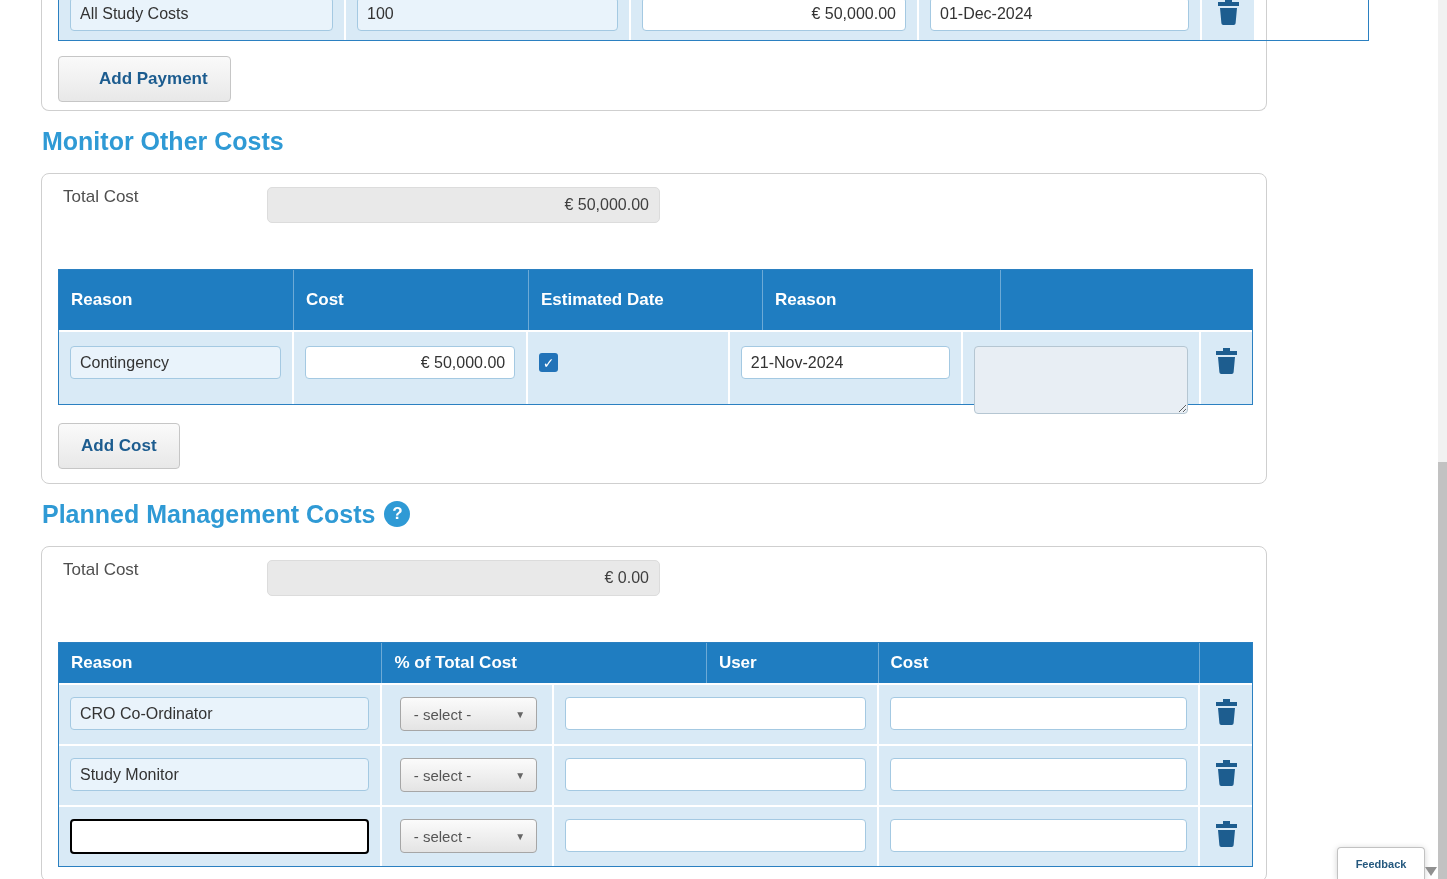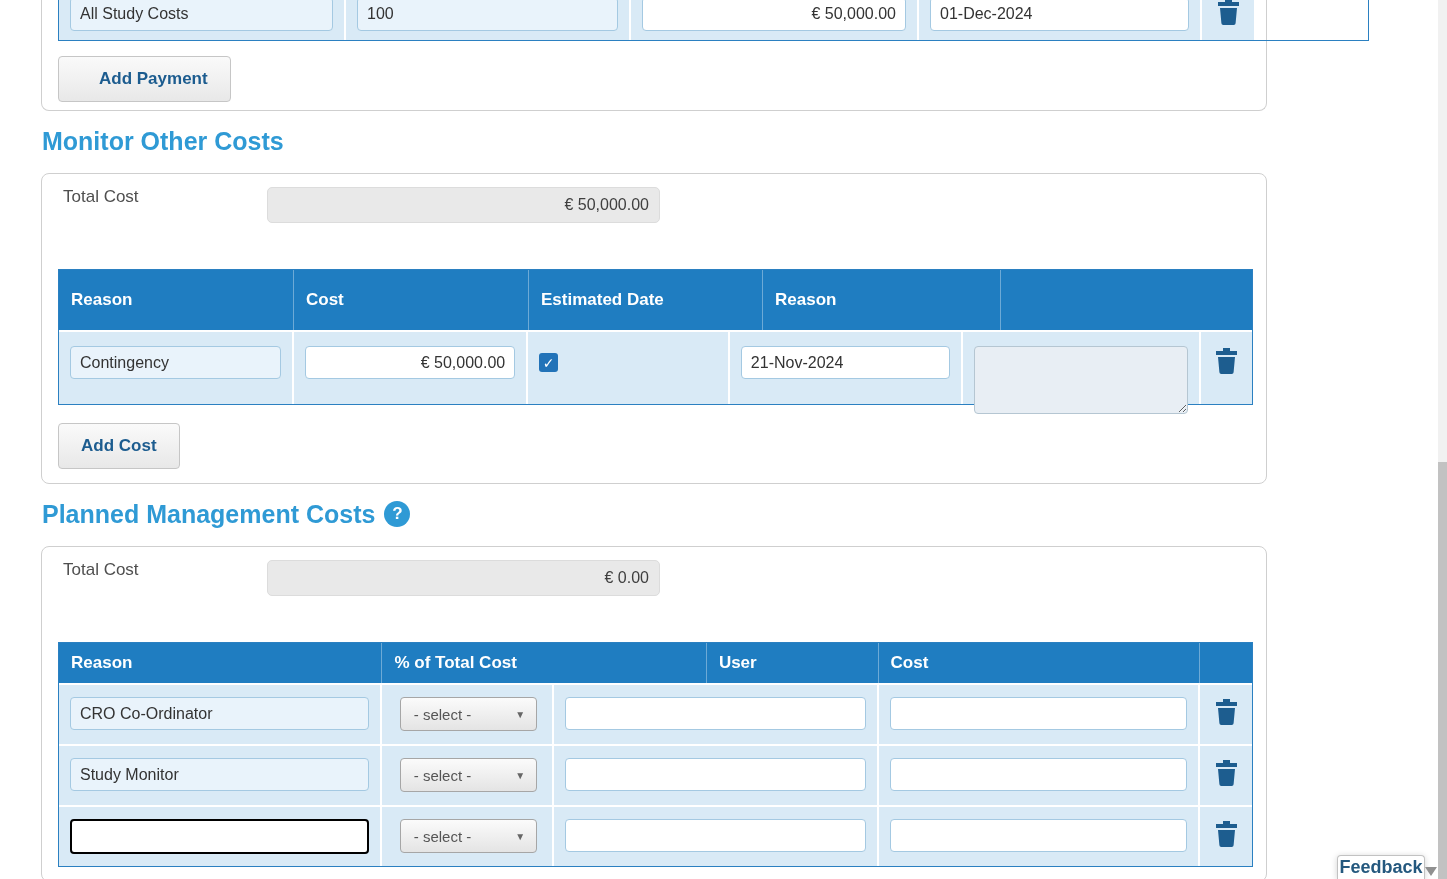--- a/index.html
+++ b/index.html
@@ -54,21 +54,21 @@
   .trash { background: none; border: none; cursor: pointer; display: block; margin: 0 auto; padding: 2px; }
 
   .add-btn { display: block; margin: 18px 0 0 1px; padding: 0 22px; height: 46px; font-size: 17px; font-weight: 700; color: #1c5c8f; background: linear-gradient(#fafafa, #e8e8e8); border: 1px solid #c6c6c6; border-radius: 4px; cursor: pointer; }
   .panel-top .add-btn { margin-top: 15px; padding-left: 40px; }
 
   .clip { overflow: hidden; height: 41px; margin-left: 1px; width: 1311px; border-left: 1px solid #2b80c1; border-right: 1px solid #2b80c1; border-bottom: 1px solid #2b80c1; }
   .prow { display: flex; margin-top: -13px; }
   .prow .tcell { padding: 10px 11px; height: 54px; }
   .prow .inp { height: 34px; }
 
-  .feedback-btn { position: fixed; right: 22px; bottom: 0; height: 24px; width: 88px; display: flex; align-items: center; justify-content: center; background: #fff; border: 1px solid #c2c2c2; border-bottom: none; border-radius: 4px 4px 0 0; font-size: 18px; font-weight: 700; color: #24587e; box-shadow: 0 1px 6px rgba(0,0,0,.18); cursor: pointer; }
+  .feedback-btn { position: fixed; right: 22px; bottom: 0; height: 32px; width: 88px; display: flex; align-items: center; justify-content: center; background: #fff; border: 1px solid #c2c2c2; border-bottom: none; border-radius: 4px 4px 0 0; font-size: 11px; font-weight: 700; color: #24587e; box-shadow: 0 1px 6px rgba(0,0,0,.18); cursor: pointer; }
 
   .scrollbar { position: fixed; top: 0; right: 0; width: 9px; height: 100%; background: #f1f1f1; }
   .scroll-thumb { position: absolute; left: 0; top: 462px; bottom: 0; width: 9px; background: #c2c2c2; }
   .scroll-arrow { position: fixed; right: 10px; bottom: 3px; width: 0; height: 0; border-left: 6px solid transparent; border-right: 6px solid transparent; border-top: 9px solid #909090; }
 </style>
 </head>
 <body>
 
 <div class="viewport">
 

